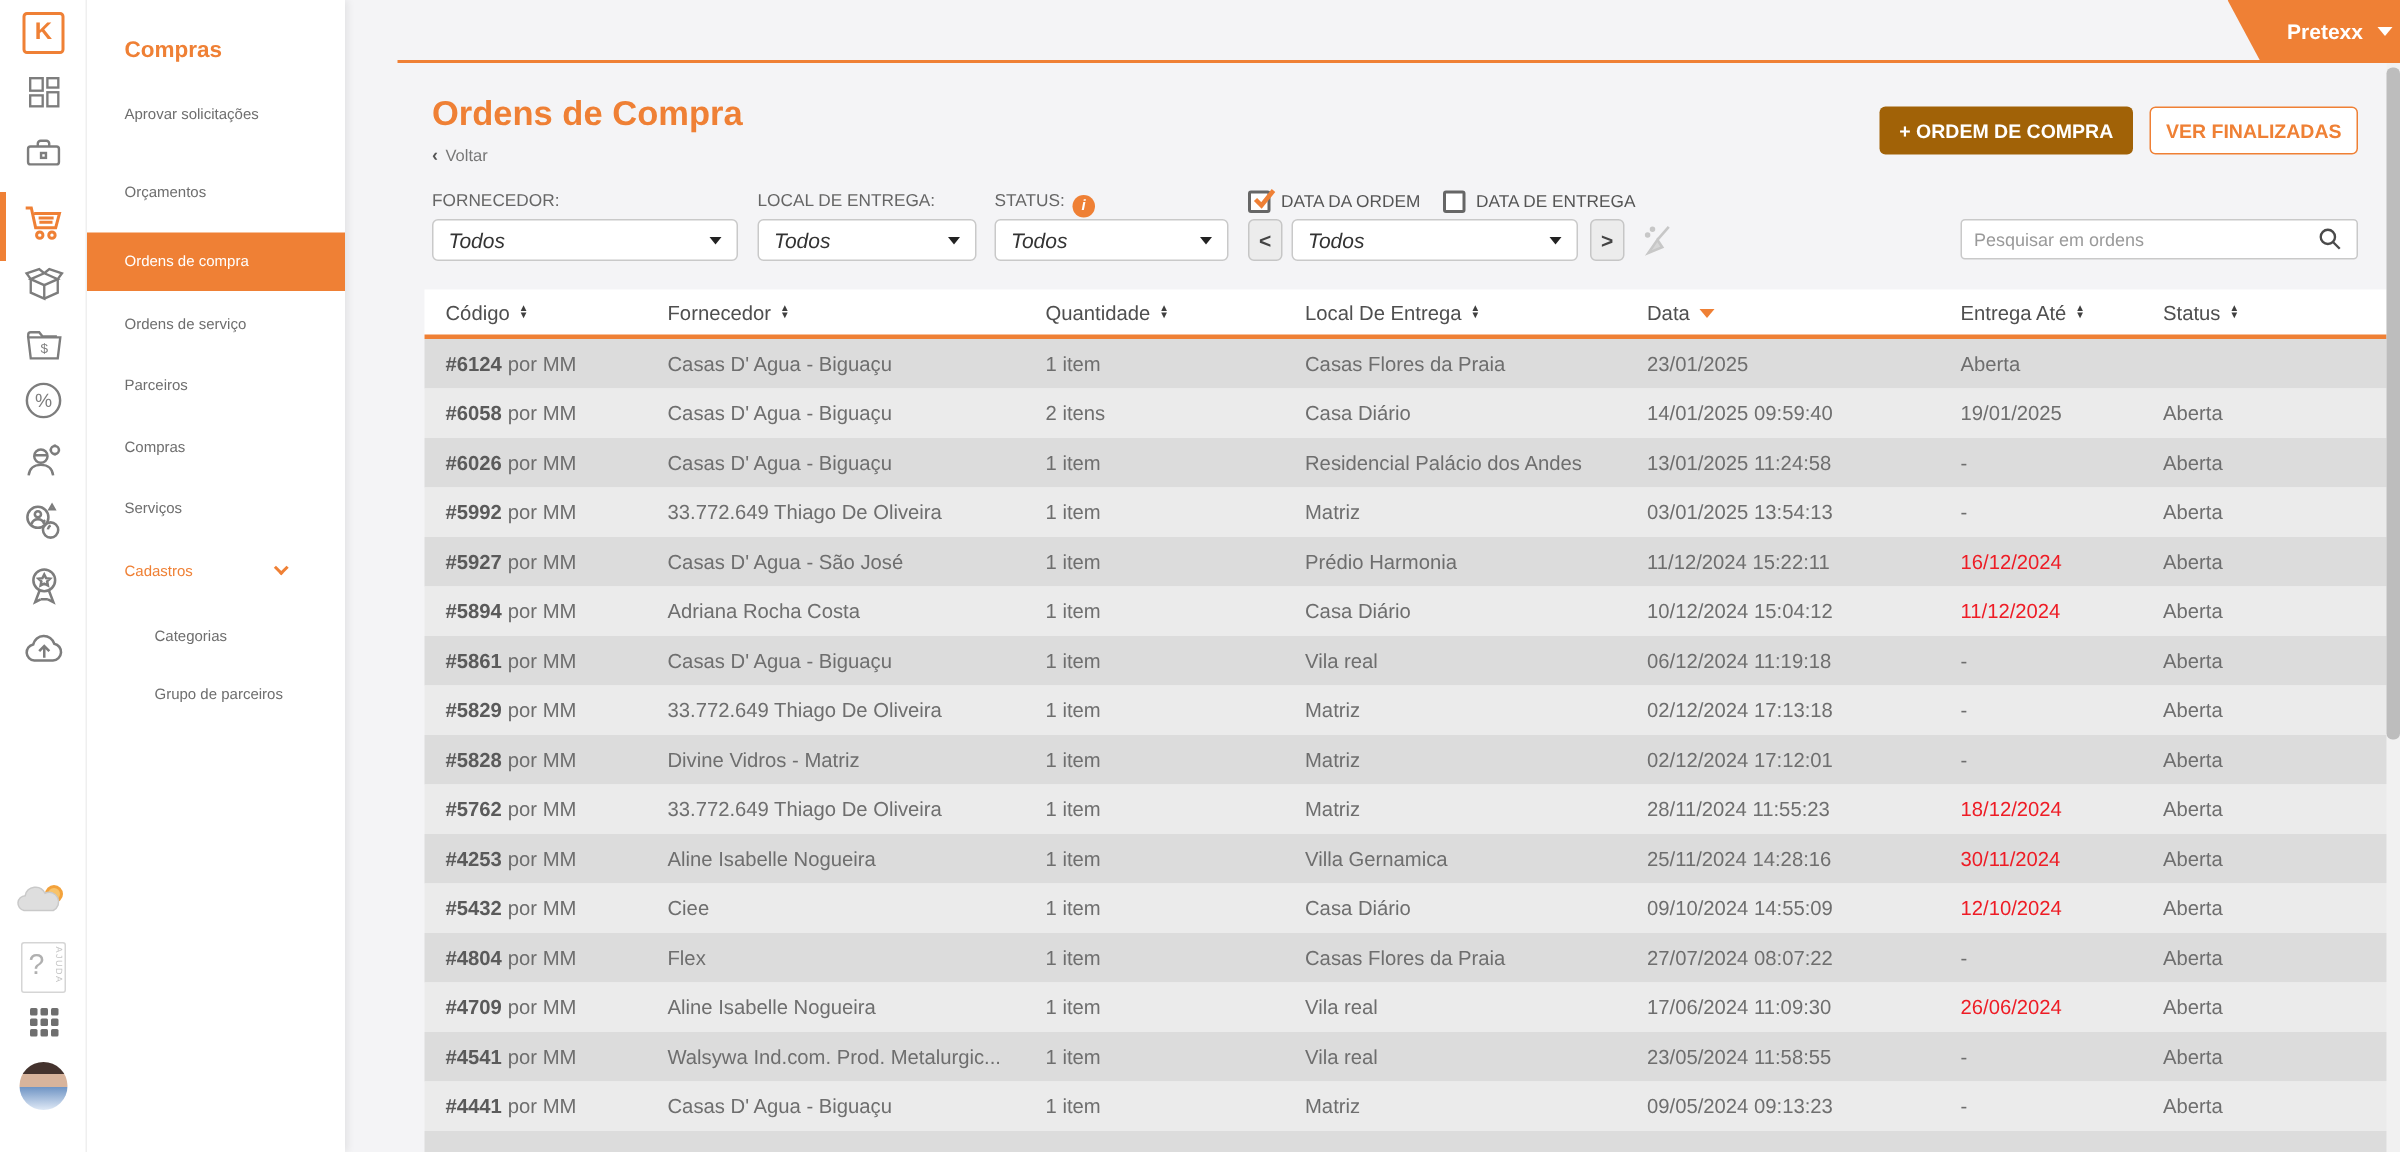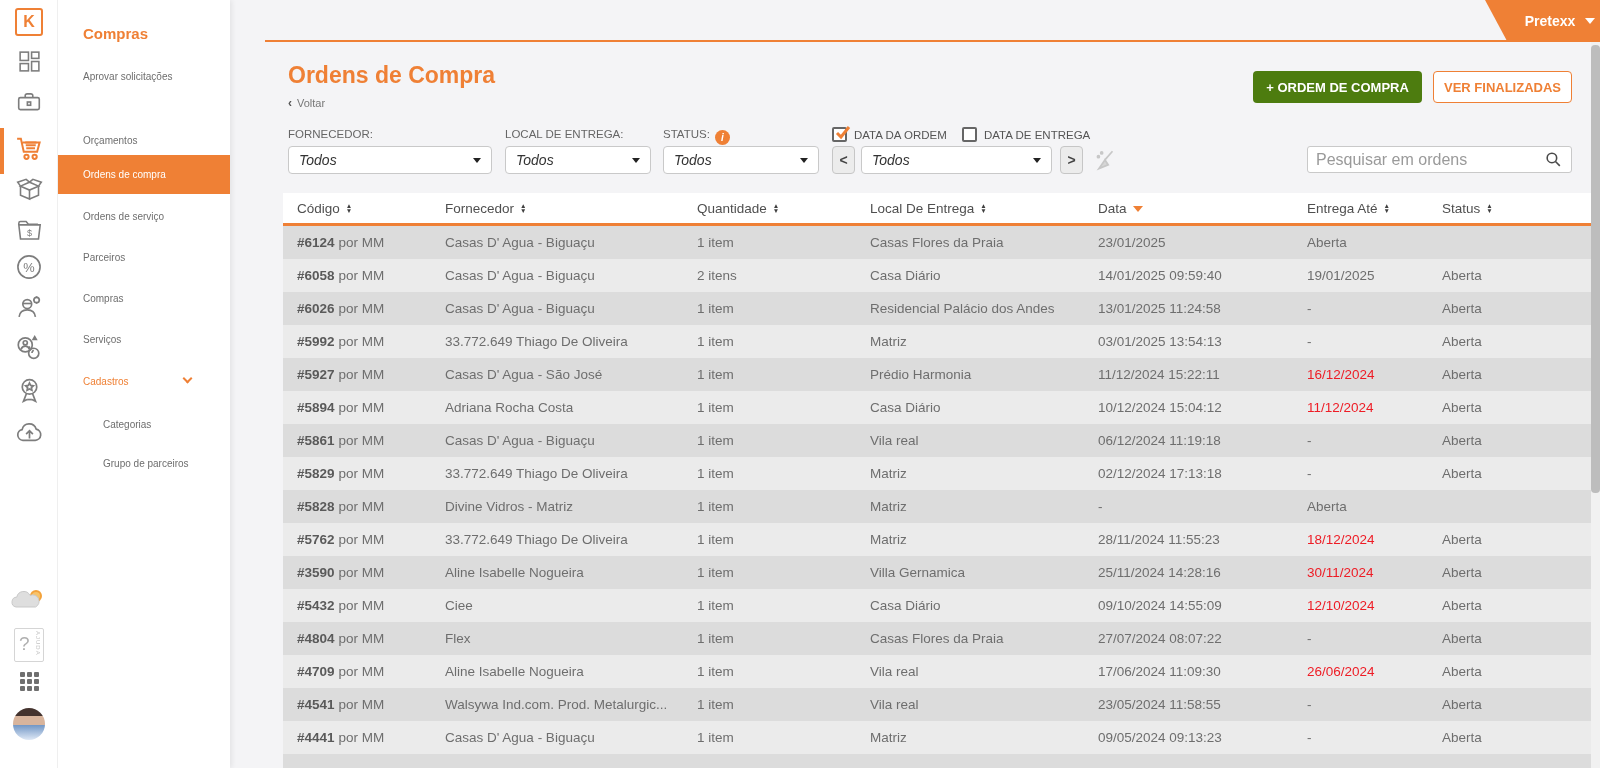--- a/index.html
+++ b/index.html
@@ -35,38 +35,38 @@
   .tenant { position:absolute; left:1220px; top:0; width:150px; height:41px; background:#ef8035;
     clip-path:polygon(0 0,100% 0,100% 100%,22px 100%); display:flex; align-items:center; justify-content:center; gap:10px;
     color:#fff; font-weight:700; font-size:14px; cursor:pointer; }
   .caret-white { width:0; height:0; border-left:5px solid transparent; border-right:5px solid transparent; border-top:6px solid #fff; }
 
   .page-title { position:absolute; left:23px; top:62px; font-size:23px; font-weight:700; color:#ef8035; }
   .back-link { position:absolute; left:23px; top:96px; font-size:11px; color:#777; cursor:pointer; }
   .back-link b { color:#555; margin-right:5px; font-size:12px; }
 
   .btn { position:absolute; top:71px; height:32px; border-radius:4px; font-size:13px; font-weight:700; display:flex; align-items:center; justify-content:center; cursor:pointer; }
-  .btn-primary { left:988px; width:169px; background:#4d7c0f; color:#fff; }
+  .btn-primary { left:988px; width:169px; background:#a16207; color:#fff; }
   .btn-outline { left:1168px; width:139px; background:#fff; border:1.5px solid #ef8035; color:#ef8035; }
 
   .flabel { position:absolute; top:128px; font-size:11.5px; color:#666; }
   .dropdown { position:absolute; top:146px; height:28px; background:#fff; border:1px solid #c9c9c9; border-radius:4px; display:flex; align-items:center; padding:0 10px; font-size:14px; color:#333; cursor:pointer; }
   .dropdown .val { flex:1;font-style:italic; }
   .dd-caret { width:0; height:0; border-left:4.5px solid transparent; border-right:4.5px solid transparent; border-top:5.5px solid #222; }
   .navbtn { position:absolute; top:146px; width:23px; height:28px; background:#ececec; border:1px solid #c6c6c6; border-radius:4px; display:flex; align-items:center; justify-content:center; font-weight:700; color:#444; font-size:14px; cursor:pointer; }
 
   .cbgroup { position:absolute; top:127px; display:flex; align-items:center; gap:7px; cursor:pointer; }
   .cbox { width:15px; height:15px; border:2px solid #666; border-radius:2px; background:#fff; position:relative; }
   .cbox.checked svg { position:absolute; left:0; top:-5px; }
   .cblabel { font-size:11.5px; color:#555; }
 
   .info-icon { display:inline-flex; width:15px; height:15px; border-radius:50%; background:#ef8035; color:#fff; font-size:10px; font-weight:700; align-items:center; justify-content:center; font-style:italic; margin-left:5px; vertical-align:-3px; }
 
   .searchbox { position:absolute; left:1042px; top:146px; width:265px; height:27px; background:#fff; border:1px solid #c9c9c9; border-radius:3px; display:flex; align-items:center; padding:0 8px; }
-  .searchbox input { flex:1; border:none; outline:none; font-size:16px; color:#333; font-family:"Liberation Sans",sans-serif; background:transparent; }
+  .searchbox input { flex:1; border:none; outline:none; font-size:12px; color:#333; font-family:"Liberation Sans",sans-serif; background:transparent; }
   .searchbox input::placeholder { color:#9a9a9a; }
 
   .broom { position:absolute; left:828px; top:148px; }
 
   
   .table { position:absolute; left:18px; top:193px; width:1337px; }
   .thead { display:grid; grid-template-columns:148px 252px 173px 228px 209px 135px 1fr; background:#fff; height:33px; border-bottom:3px solid #ef8035; }
   .th { display:flex; align-items:center; padding-left:14px; font-size:13.5px; color:#4f4f4f; gap:6px; cursor:pointer; }
   .sort-both { display:inline-flex; flex-direction:column; line-height:5px; font-size:6.5px; color:#3f3f3f; }
   .sort-desc { width:0; height:0; border-left:5px solid transparent; border-right:5px solid transparent; border-top:6px solid #ef8035; margin-top:2px; }
@@ -201,21 +201,21 @@
   </div>
   <div class="ib" style="top:708px;">
     <div class="avatar"></div>
   </div>
 </div>
 
 <div class="sidenav">
   <div class="side-title">Compras</div>
   <div id="side-items">
       <div class="side-item" style="top: 68px;"><span>Aprovar solicitações</span></div>
-      <div class="side-item" style="top: 132px;"><span>Orçamentos</span></div>
+      <div class="side-item" style="top: 120px;"><span>Orçamentos</span></div>
       <div class="side-item selected" style="top: 155px;"><span>Ordens de compra</span></div>
       <div class="side-item" style="top: 208px;"><span>Ordens de serviço</span></div>
       <div class="side-item" style="top: 249px;"><span>Parceiros</span></div>
       <div class="side-item" style="top: 290px;"><span>Compras</span></div>
       <div class="side-item" style="top: 331px;"><span>Serviços</span></div>
       <div class="side-item accent" style="top: 373px;"><span>Cadastros</span><span class="chev-down"></span></div>
       <div class="side-item child" style="top: 416px;"><span>Categorias</span></div>
       <div class="side-item child" style="top: 455px;"><span>Grupo de parceiros</span></div>
     </div>
 </div>
@@ -387,34 +387,35 @@
           <div class="td">Matriz</div>
           <div class="td">02/12/2024 17:13:18</div>
           <div class="td">-</div>
           <div class="td">Aberta</div>
         </div>
         <div class="trow">
           <div class="td"><b>#5828</b> por MM</div>
           <div class="td">Divine Vidros - Matriz</div>
           <div class="td">1 item</div>
           <div class="td">Matriz</div>
+          <div class="td">02/12/2024 17:12:01</div>
           <div class="td">-</div>
           <div class="td">Aberta</div>
         </div>
         <div class="trow">
           <div class="td"><b>#5762</b> por MM</div>
           <div class="td">33.772.649 Thiago De Oliveira</div>
           <div class="td">1 item</div>
           <div class="td">Matriz</div>
           <div class="td">28/11/2024 11:55:23</div>
           <div class="td overdue">18/12/2024</div>
           <div class="td">Aberta</div>
         </div>
         <div class="trow">
-          <div class="td"><b>#3590</b> por MM</div>
+          <div class="td"><b>#4253</b> por MM</div>
           <div class="td">Aline Isabelle Nogueira</div>
           <div class="td">1 item</div>
           <div class="td">Villa Gernamica</div>
           <div class="td">25/11/2024 14:28:16</div>
           <div class="td overdue">30/11/2024</div>
           <div class="td">Aberta</div>
         </div>
         <div class="trow">
           <div class="td"><b>#5432</b> por MM</div>
           <div class="td">Ciee</div>

